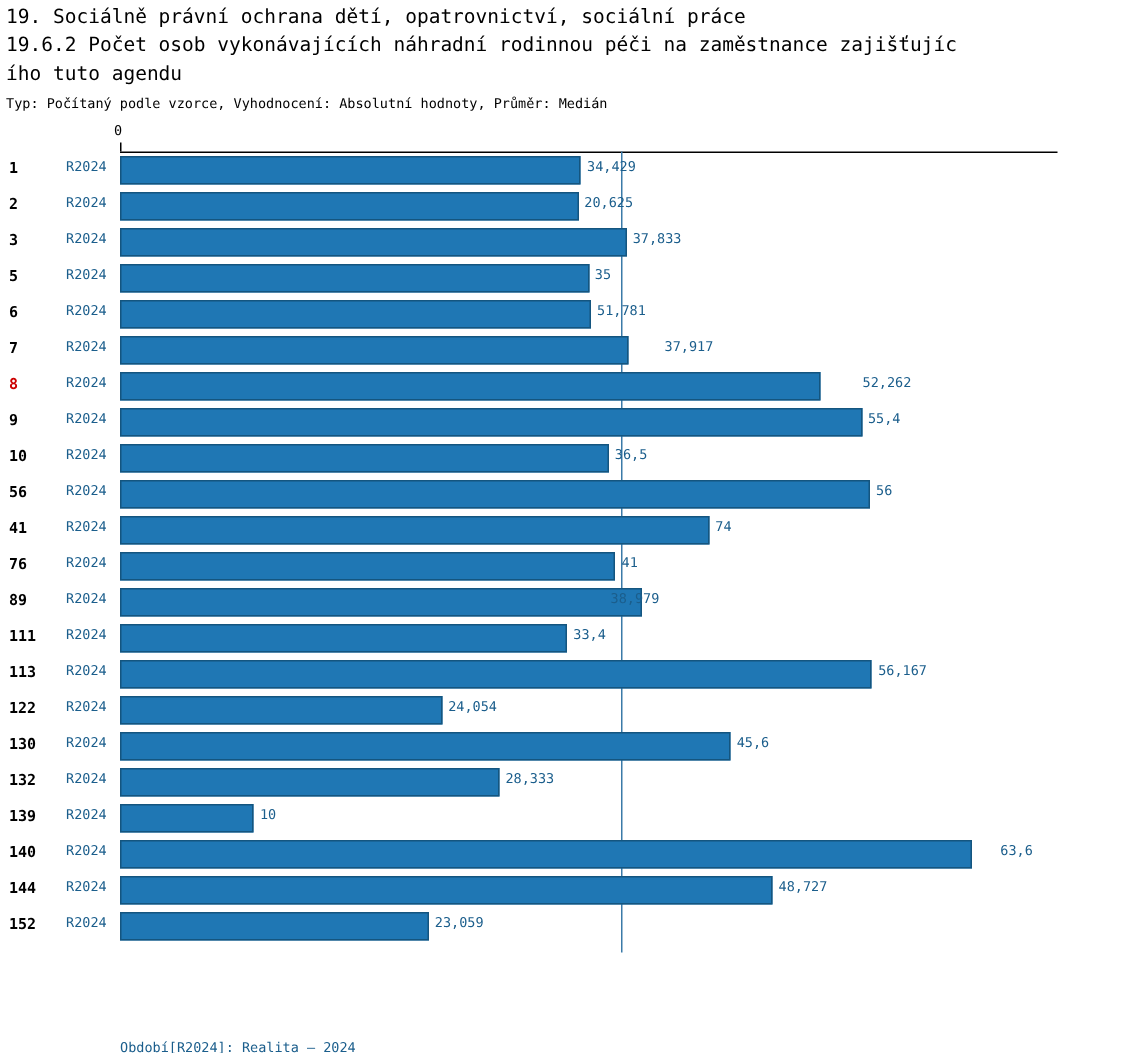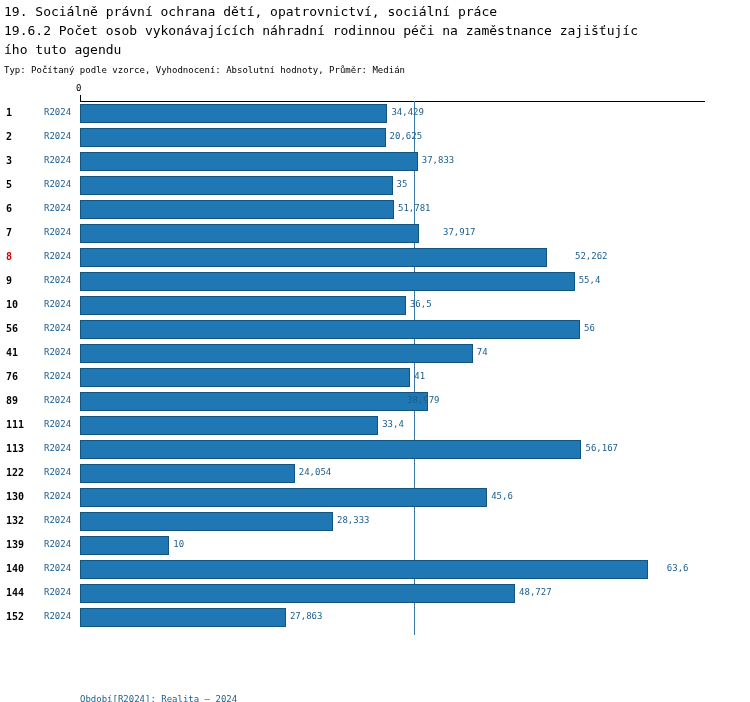--- a/index.html
+++ b/index.html
@@ -313,21 +313,21 @@
           <div class="bar" style="width: 100%;"></div>
         </div>
         <div class="bar-value" style="left: 519.062px;">48,727</div>
       </div>
       <div class="row">
         <div class="row-num">152</div>
         <div class="row-label">R2024</div>
         <div class="bar-track" style="width: 205.884px;">
           <div class="bar" style="width: 100%;"></div>
         </div>
-        <div class="bar-value" style="left: 289.884px;">27,863</div>
+        <div class="bar-value" style="left: 289.884px;">23,059</div>
       </div>
     </div>
 </div>
 
 <div class="footer">
   <div class="footer-line1">Období[R2024]: Realita – 2024</div>
   <div class="footer-row2">
     
     
     

